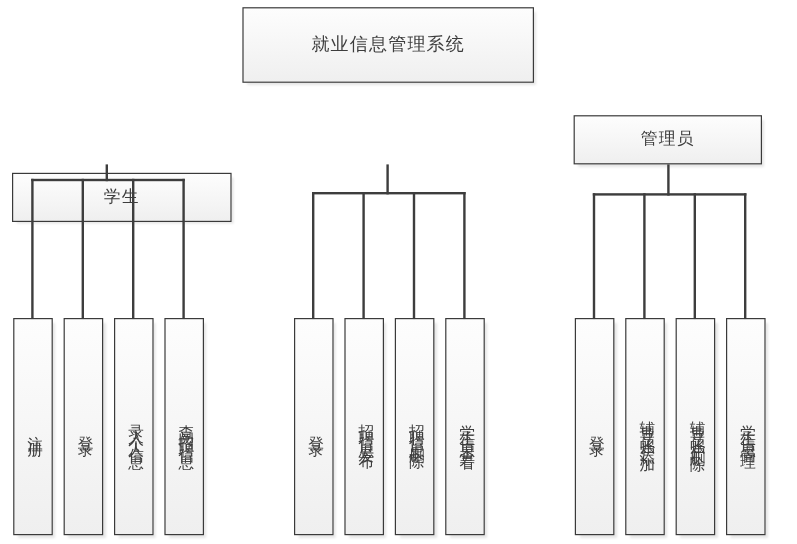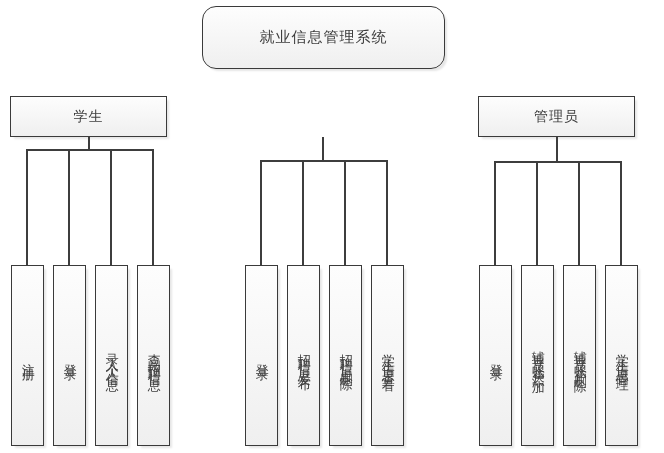--- a/index.html
+++ b/index.html
@@ -32,31 +32,30 @@
   }
 
   
   .node.root {
     left: 202px;
     top: 6px;
     width: 243px;
     height: 63px;
     font-size: 15px;
     letter-spacing: 1px;
-    border-radius: 14px;
   }
 
   
   .node.lvl2 {
     top: 96px;
     height: 41px;
     font-size: 14px;
     letter-spacing: 1px;
   }
-  .node.lvl2.g0 { left: 10px;  width: 157px; }
+  .node.lvl2.g0 { left: 10px;  width: 183px; margin-top: 48px; }
   .node.lvl2.g1 { left: 244px; width: 157px; }
   .node.lvl2.g2 { left: 478px; width: 157px; }
 
   
   .node.leaf {
     top: 265px;
     height: 181px;
     width: 33px;
     font-size: 13px;
     writing-mode: vertical-rl;

